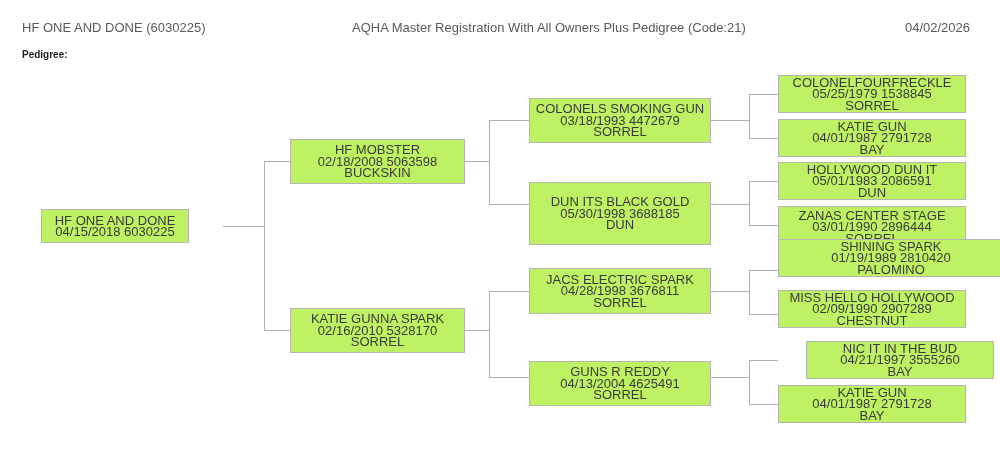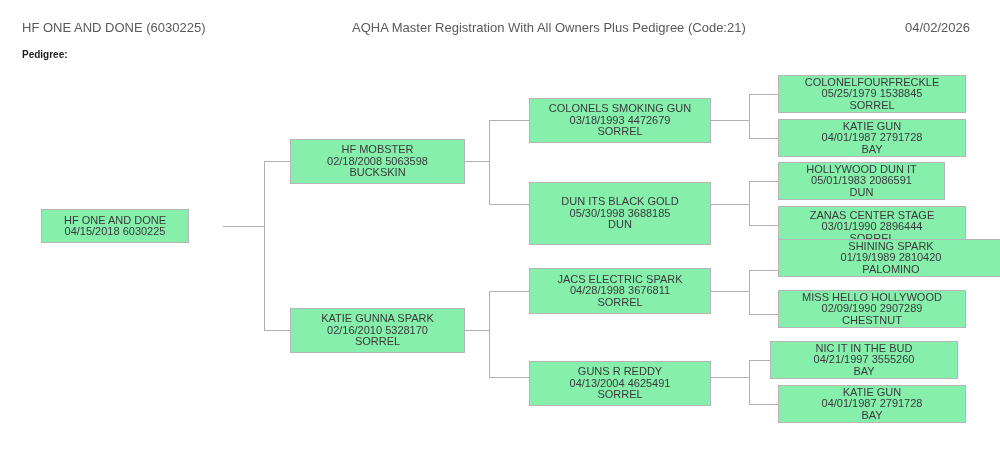--- a/index.html
+++ b/index.html
@@ -28,27 +28,27 @@
     top: 49px;
     font-size: 10px;
     font-weight: bold;
     color: #1f1f1f;
   }
   
   .pbox {
     position: absolute;
     box-sizing: border-box;
     border: 1px solid #b5b5b5;
-    background: #86efac;
+    background: #bef264;
     display: flex;
     flex-direction: column;
     align-items: center;
     justify-content: center;
     text-align: center;
-    font-size: 11px;
+    font-size: 13px;
     line-height: 11.5px;
     color: #3a3a3a;
     white-space: nowrap;
     z-index: 2;
   }
   
   .conn {
     position: absolute;
     background: #b0b0b0;
     z-index: 1;
@@ -106,41 +106,41 @@
     <div class="pbox" style="left:778px;top:75px;width:188px;height:38px">
       <div>COLONELFOURFRECKLE</div>
       <div>05/25/1979 1538845</div>
       <div>SORREL</div>
     </div>
     <div class="pbox" style="left:778px;top:119px;width:188px;height:38px">
       <div>KATIE GUN</div>
       <div>04/01/1987 2791728</div>
       <div>BAY</div>
     </div>
-    <div class="pbox" style="left:778px;top:162px;width:167px;height:38px">
+    <div class="pbox" style="left:778px;top:162px;width:188px;height:38px">
       <div>HOLLYWOOD DUN IT</div>
       <div>05/01/1983 2086591</div>
       <div>DUN</div>
     </div>
     <div class="pbox" style="left:778px;top:206px;width:188px;height:42px">
       <div>ZANAS CENTER STAGE</div>
       <div>03/01/1990 2896444</div>
       <div>SORREL</div>
     </div>
     <div class="pbox" style="left:778px;top:239px;width:226px;height:38px">
       <div>SHINING SPARK</div>
       <div>01/19/1989 2810420</div>
       <div>PALOMINO</div>
     </div>
     <div class="pbox" style="left:778px;top:290px;width:188px;height:38px">
       <div>MISS HELLO HOLLYWOOD</div>
       <div>02/09/1990 2907289</div>
       <div>CHESTNUT</div>
     </div>
-    <div class="pbox" style="left:770px;top:341px;width:188px;height:38px">
+    <div class="pbox" style="left:806px;top:341px;width:188px;height:38px">
       <div>NIC IT IN THE BUD</div>
       <div>04/21/1997 3555260</div>
       <div>BAY</div>
     </div>
     <div class="pbox" style="left:778px;top:385px;width:188px;height:38px">
       <div>KATIE GUN</div>
       <div>04/01/1987 2791728</div>
       <div>BAY</div>
     </div>
 

